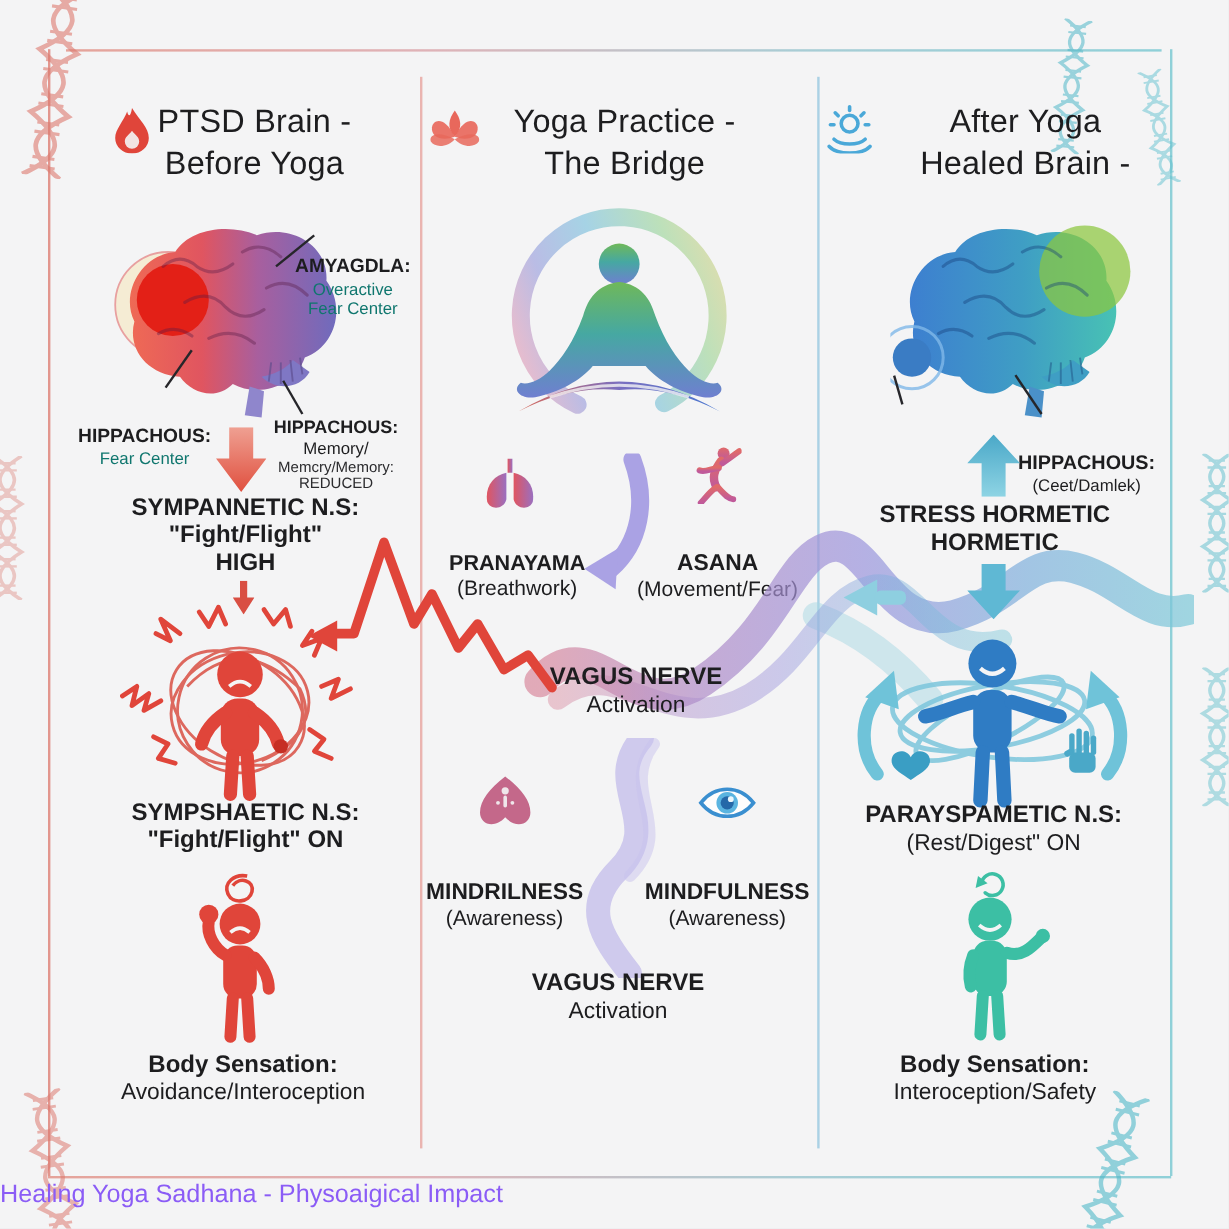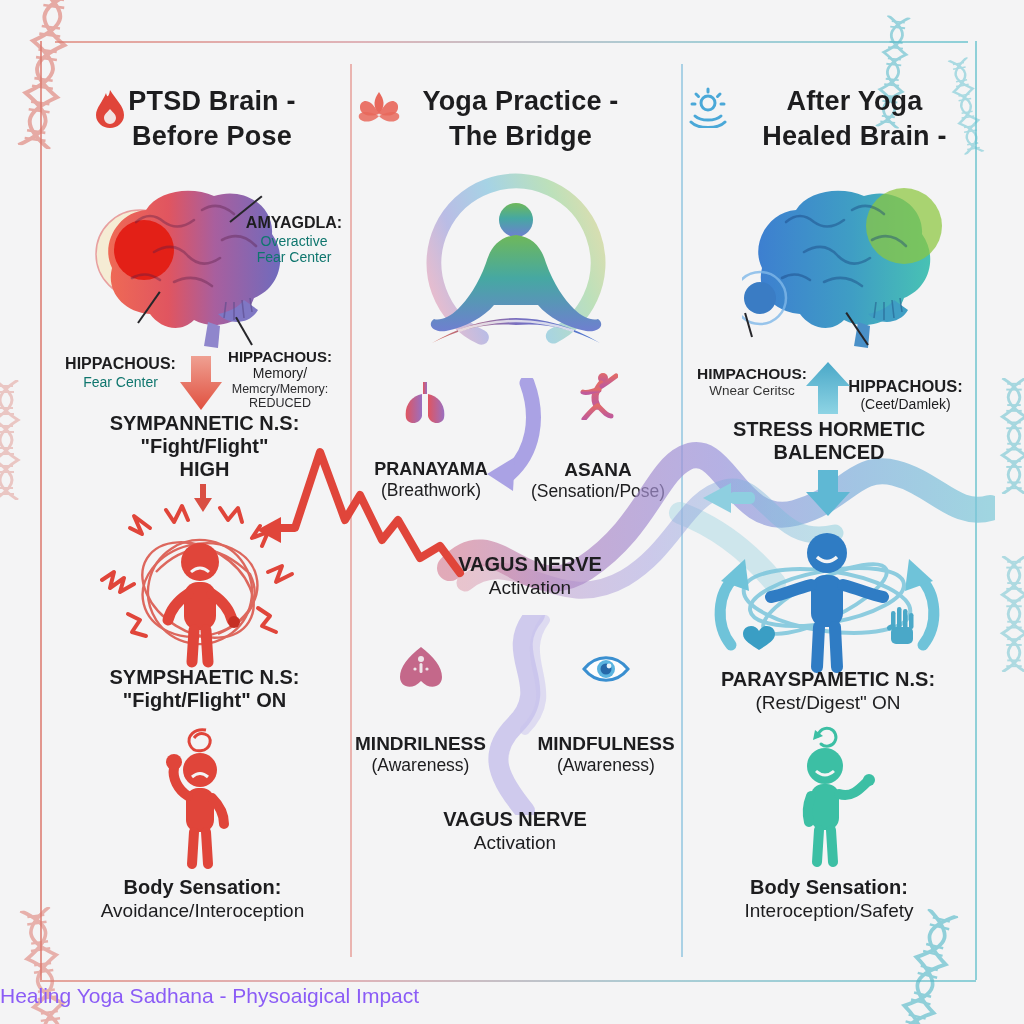--- a/index.html
+++ b/index.html
@@ -14,21 +14,21 @@
   .pline{position:absolute;height:2px;background:#26262a;transform-origin:0 50%;}
   
   .frame-top{left:55px;top:41px;width:913px;height:2px;
     background:linear-gradient(90deg,#e5a39a,#dfb3b8,#a9cdd5,#8fd0d8);}
   .frame-bottom{left:40px;top:980px;width:936px;height:2px;
     background:linear-gradient(90deg,#e5a39a,#dfb3b8,#a9cdd5,#8fd0d8);}
   .frame-left{left:40px;top:41px;width:2px;height:939px;background:#e2968e;}
   .frame-right{left:975px;top:41px;width:2px;height:939px;background:#8fd0d8;}
   .divider1{left:350px;top:64px;width:2px;height:893px;background:rgba(226,128,118,0.55);}
   .divider2{left:681px;top:64px;width:2px;height:893px;background:rgba(110,180,215,0.55);}
-  .title{font-size:27px;font-weight:700;line-height:35px;letter-spacing:.2px;}
+  .title{font-size:27px;font-weight:400;line-height:35px;letter-spacing:.2px;}
   .lbl-t{font-size:16px;}
   .lbl-s{font-size:14px;color:#0f766e;}
   .sec{font-size:20px;font-weight:700;line-height:23px;}
   .sec-sub{font-size:19px;font-weight:400;line-height:23px;}
   .footer{left:0;top:984px;width:1024px;text-align:left;font-size:21px;color:#8b5cf6;}
   .dna{position:absolute;}
 </style>
 </head>
 <body>
 
@@ -87,21 +87,21 @@
   <svg class="dna" style="left:894px;top:910px;width:62px;height:150px;color:#4fb8c8;opacity:.6;transform:rotate(14deg)">
       <use href="#dna"></use>
     </svg>
 
   <svg class="abs" style="left:92px;top:88px" width="36" height="40" viewBox="0 0 36 40">
     <path d="M18,2 C24,12 32,18 32,27 a14,13 0 0 1 -28,0 C4,20 11,13 14,5 C15,10 17,9 18,2 Z" fill="#e0453a"></path>
     <path d="M18,21 c3,4 6,5 6,9 a6,6 0 0 1 -12,0 c0,-4 3,-5 6,-9 z" fill="#f4f4f5" opacity=".9"></path>
   </svg>
   <div class="txt title" style="left:112px;top:84px;width:200px">
     <div>PTSD Brain -</div>
-    <div>Before Pose</div>
+    <div>Before Yoga</div>
   </div>
 
   <svg class="abs" style="left:92px;top:178px" width="205" height="185" viewBox="0 0 205 185">
     <defs>
       <linearGradient id="gradL" x1="0" y1="0" x2="1" y2="0">
         <stop offset="0" stop-color="#ef6a55"></stop>
           <stop offset=".35" stop-color="#e05560"></stop>
         <stop offset=".62" stop-color="#a85f9e"></stop>
           <stop offset="1" stop-color="#6f6bbd"></stop>
       </linearGradient>
@@ -290,21 +290,21 @@
     <g stroke="url(#danG)" fill="none" stroke-linecap="round">
       <path d="M25,12 C19,20 17,26 21,34" stroke-width="7"></path>
       <path d="M26,14 C32,10 36,7 40,4" stroke-width="5"></path>
       <path d="M23,18 C17,18 12,22 7,20" stroke-width="5"></path>
       <path d="M21,34 C15,38 11,44 8,47" stroke-width="5"></path>
       <path d="M22,34 C28,40 31,44 35,44" stroke-width="5"></path>
     </g>
   </svg>
   <div class="txt" style="left:508px;top:428px;width:180px">
     <div class="b" style="font-size:19px">ASANA</div>
-    <div style="font-size:17.5px">(Sensation/Pose)</div>
+    <div style="font-size:17.5px">(Movement/Fear)</div>
   </div>
 
   <svg class="abs" style="left:255px;top:378px" width="740" height="310" viewBox="0 0 740 310">
     <defs>
       <linearGradient id="ribG" x1="0" y1="0" x2="1" y2="0">
         <stop offset="0" stop-color="#d98a9e"></stop>
           <stop offset=".25" stop-color="#b08cc8"></stop>
         <stop offset=".5" stop-color="#9a94dc"></stop>
           <stop offset=".75" stop-color="#7fb0dc"></stop>
         <stop offset="1" stop-color="#7cc8d8"></stop>
@@ -407,45 +407,41 @@
       <path d="M62,74 Q82,62 96,78 Q110,92 128,80"></path>
       <path d="M110,32 Q126,22 142,36"></path>
       <path d="M130,62 Q148,52 164,68"></path>
       <path d="M82,104 Q102,94 120,108"></path>
       <path d="M40,100 Q54,92 68,102"></path>
     </g>
     <circle cx="18" cy="120" r="26" fill="none" stroke="#7fb8e8" stroke-width="2.5" opacity=".8"></circle>
     <circle cx="18" cy="120" r="16" fill="#3a7cc4"></circle>
   </svg>
 
-  <div class="txt" style="left:682px;top:334px;width:140px">
-    <div class="b" style="font-size:15.5px">HIMPACHOUS:</div>
-    <div style="font-size:13.5px;color:#333">Wnear Ceritsc</div>
-  </div>
   <div class="pline" style="left:752px;top:336px;width:25px;transform:rotate(-106deg)"></div>
 
   <div class="txt" style="left:828px;top:346px;width:155px">
     <div class="b" style="font-size:16.5px">HIPPACHOUS:</div>
     <div style="font-size:14px">(Ceet/Damlek)</div>
   </div>
   <div class="pline" style="left:868px;top:344px;width:39px;transform:rotate(-124deg)"></div>
 
   <svg class="abs" style="left:806px;top:362px" width="44" height="52" viewBox="0 0 44 52">
     <defs>
         <linearGradient id="ar2" x1="0" y1="0" x2="0" y2="1">
       <stop offset="0" stop-color="#4aa8c8"></stop>
           <stop offset="1" stop-color="#8ed4e4"></stop>
         </linearGradient>
       </defs>
     <polygon points="22,0 44,24 32,24 32,52 12,52 12,24 0,24" fill="url(#ar2)"></polygon>
   </svg>
 
   <div class="txt" style="left:698px;top:418px;width:262px">
     <div class="sec">STRESS HORMETIC</div>
-    <div class="sec">BALENCED</div>
+    <div class="sec">HORMETIC</div>
   </div>
 
   <svg class="abs" style="left:806px;top:470px" width="44" height="46" viewBox="0 0 44 46">
     <polygon points="12,0 32,0 32,22 44,22 22,46 0,22 12,22" fill="#5fb8d4"></polygon>
   </svg>
 
   <svg class="abs" style="left:695px;top:515px" width="265" height="175" viewBox="0 0 265 175">
     <g stroke="#7cc6dc" stroke-width="4" fill="none" opacity=".85">
       <ellipse cx="132" cy="82" rx="78" ry="26" transform="rotate(-10 132 82)"></ellipse>
       <ellipse cx="132" cy="86" rx="84" ry="30" transform="rotate(8 132 86)"></ellipse>

